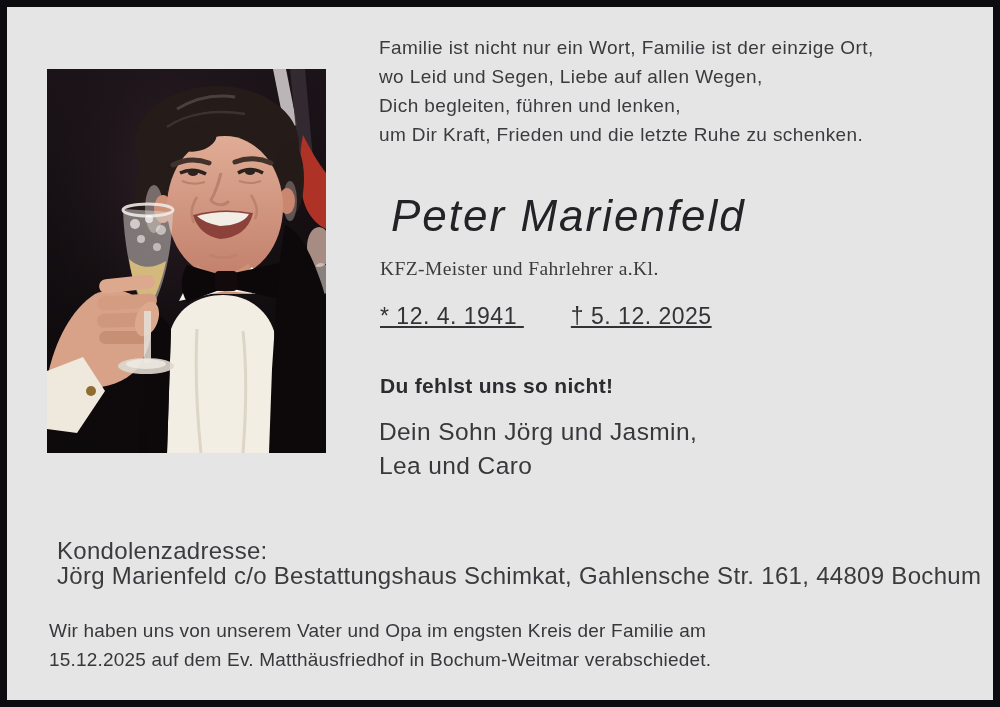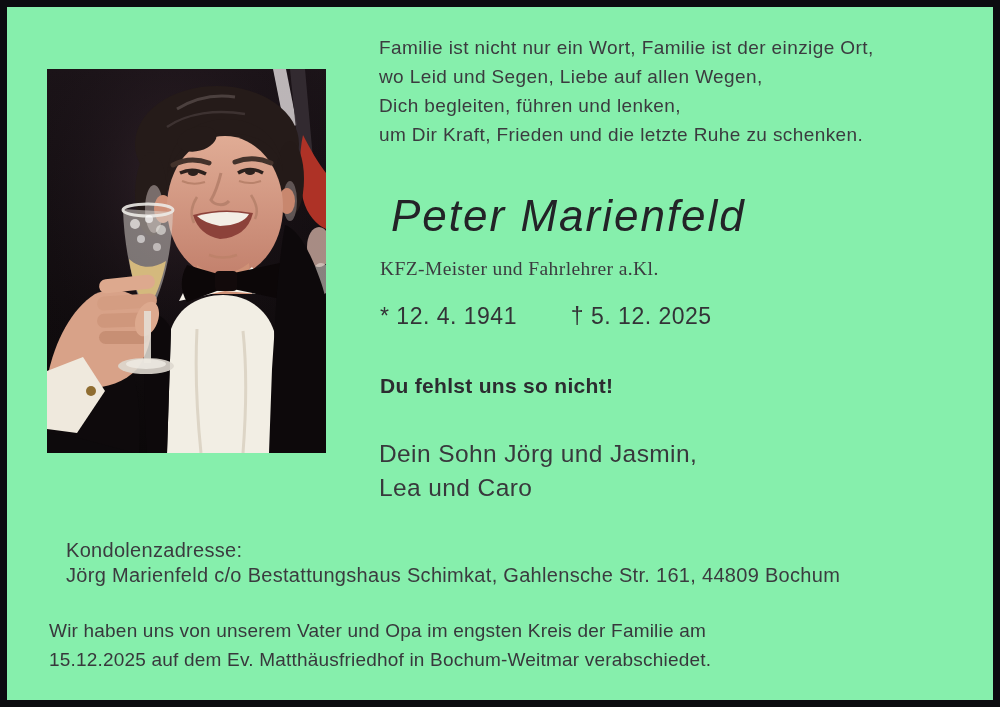--- a/index.html
+++ b/index.html
@@ -1,20 +1,20 @@
 <!DOCTYPE html>
 <html><head>
 <meta charset="utf-8">
 <style>
   html, body { margin: 0; padding: 0; background: #ffffff; }
   .notice {
     position: relative;
     width: 1000px;
     height: 707px;
-    background: #86efac;
+    background: #e5e5e5;
     overflow: hidden;
     font-family: "Liberation Sans", "DejaVu Sans", sans-serif;
     color: #3b3b3f;
   }
   .frame {
     position: absolute;
     inset: 0;
     border: 7px solid #0c0c10;
     pointer-events: none;
   }
@@ -58,46 +58,47 @@
     color: #3b3b3f;
     font-family: Liberation Serif, serif;
   }
   .dates {
     position: absolute;
     left: 380px;
     top: 303px;
     font-size: 23px;
     letter-spacing: 0.5px;
     color: #333337;
+    text-decoration: underline;
   }
   .dates .death { margin-left: 47px; }
   .missing {
     position: absolute;
     left: 380px;
     top: 374px;
     font-size: 21px;
     font-weight: bold;
     letter-spacing: 0.3px;
     color: #2c2c30;
   }
   .mourners {
     position: absolute;
     left: 379px;
-    top: 437px;
+    top: 415px;
     font-size: 24.5px;
     line-height: 34px;
     letter-spacing: 0.4px;
     white-space: pre-line;
     color: #38383c;
   }
   .condolence {
     position: absolute;
-    left: 66px;
+    left: 57px;
     top: 538px;
-    font-size: 20px;
+    font-size: 24px;
     line-height: 25px;
     letter-spacing: 0.3px;
     color: #3b3b3f;
   }
   .farewell {
     position: absolute;
     left: 49px;
     top: 617px;
     font-size: 19px;
     line-height: 28.5px;

